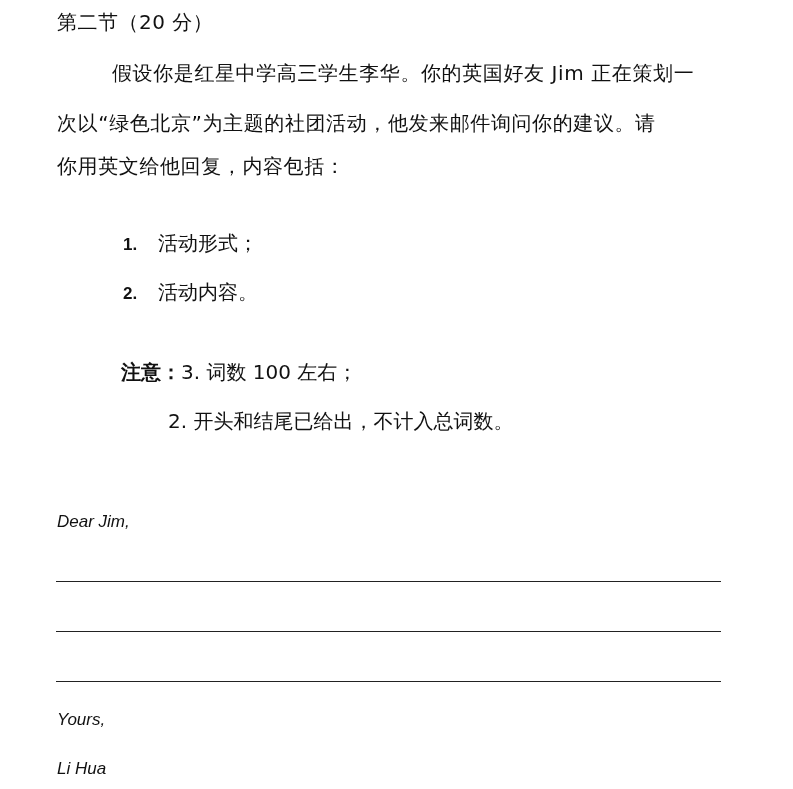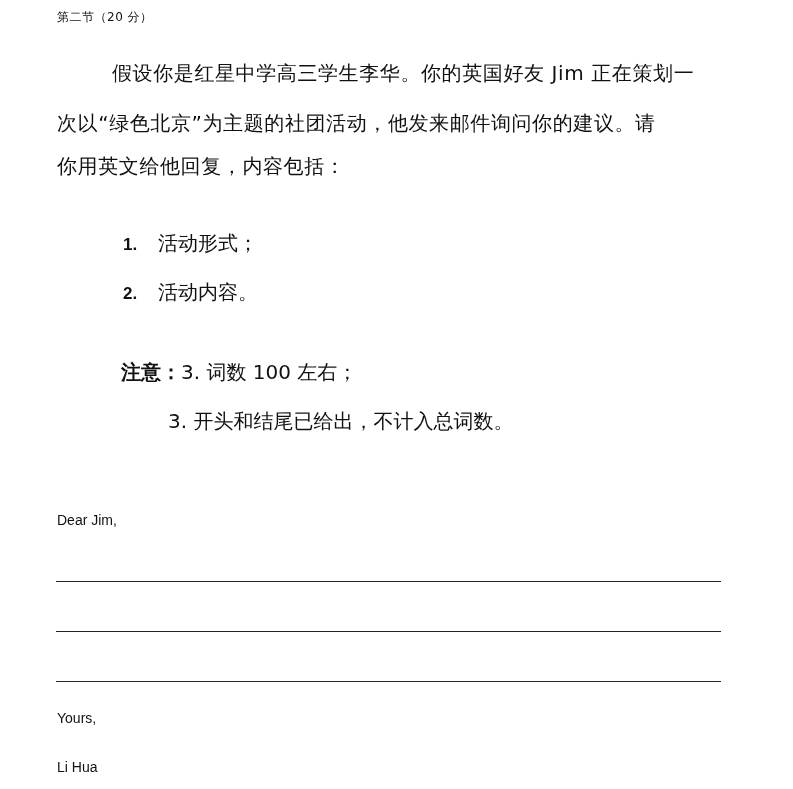--- a/index.html
+++ b/index.html
@@ -1,33 +1,33 @@
 <!DOCTYPE html>
 <html><head>
 <meta charset="utf-8">
 <style>
   html, body { margin: 0; padding: 0; background: #ffffff; }
   body { width: 793px; height: 789px; position: relative; overflow: hidden;
          font-family: "DejaVu Sans", "Liberation Sans", sans-serif; color: #111; }
   .abs { position: absolute; white-space: nowrap; }
-  .cn { font-size: 12px; letter-spacing: 0.5px; }
+  .cn { font-size: 20px; letter-spacing: 0.5px; }
   .title { left: 57px; top: 9px; }
   .para { left: 57px; font-size: 20px; letter-spacing: 0.6px; }
   .l1 { left: 112px; top: 60px; }
   .l2 { top: 110px; }
   .l3 { top: 153px; }
   .item { left: 123px; font-size: 20px; margin-top: 21px; }
   .item .num { display: inline-block; width: 35px; font-family: "Liberation Sans", sans-serif; font-weight: bold; font-size: 17px; }
   .i1 { top: 209px; }
   .i2 { top: 258px; }
   .note { font-size: 20px; }
   .n1 { left: 102px; top: 359px; }
   .n2 { left: 168px; top: 408px; }
   .note .lab { font-weight: bold; margin-left: 19px; }
-  .en { font-family: "Liberation Sans", sans-serif; font-size: 14px; }
+  .en { font-family: "Liberation Sans", sans-serif; font-style: italic; font-size: 17px; }
   .dear { left: 57px; top: 512px; }
   .yours { left: 57px; top: 710px; }
   .sig { left: 57px; top: 759px; }
   .rule { position: absolute; left: 56px; width: 665px; height: 0; border-top: 1px solid #222; }
   .r1 { top: 581px; } .r2 { top: 631px; } .r3 { top: 681px; }
   .squiggle { position: absolute; left: 77px; top: 783px; width: 36px; height: 3px;
               background-image: linear-gradient(135deg, transparent 45%, #d00 45%, #d00 55%, transparent 55%),
                                 linear-gradient(45deg, transparent 45%, #d00 45%, #d00 55%, transparent 55%);
               background-size: 4px 3px; }
 </style>
@@ -43,21 +43,21 @@
 <div class="abs item i1">
   <span class="num">1.</span><span>活动形式；</span>
 </div>
 <div class="abs item i2">
   <span class="num">2.</span><span>活动内容。</span>
 </div>
 
 <div class="abs note n1">
   <span class="lab">注意：</span><span>3. 词数 100 左右；</span>
 </div>
-<div class="abs note n2">3. 开头和结尾已给出，不计入总词数。</div>
+<div class="abs note n2">2. 开头和结尾已给出，不计入总词数。</div>
 
 <div class="abs en dear">Dear Jim,</div>
 
 <div class="rule r1"></div>
 <div class="rule r2"></div>
 <div class="rule r3"></div>
 
 <div class="abs en yours">Yours,</div>
 <div class="abs en sig">Li Hua</div>
 <div class="squiggle"></div>

